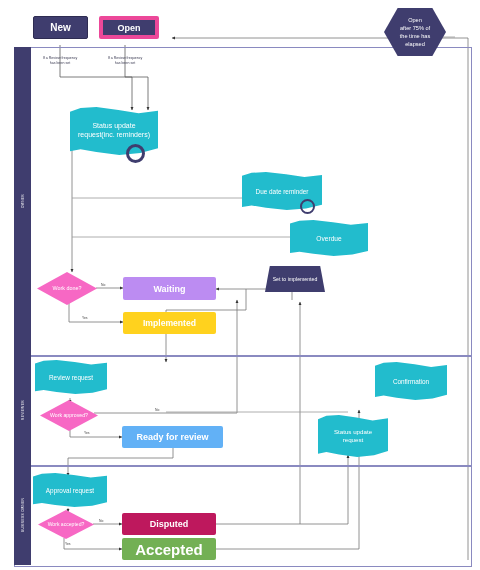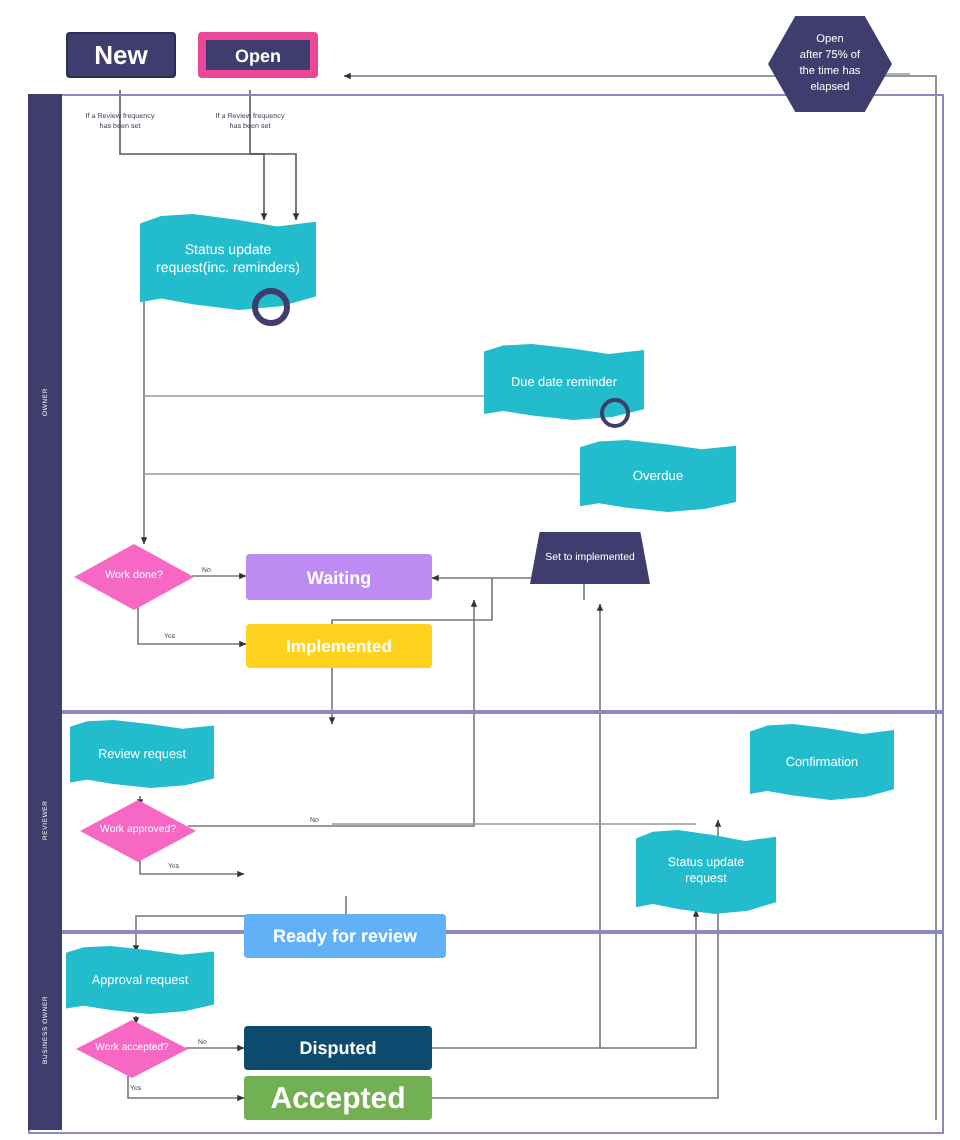--- a/index.html
+++ b/index.html
@@ -90,21 +90,21 @@
               border:1px solid #8a8ac0;"></div>
   <div style="position:absolute;left:14px;top:355px;width:17px;height:110px;background:#3f3d6e;"></div>
   <div class="lane-label" style="left:14px;top:355px;width:17px;height:110px;">REVIEWER</div>
 
   <div style="position:absolute;left:14px;top:465px;width:456px;height:100px;
               border:1px solid #8a8ac0;"></div>
   <div style="position:absolute;left:14px;top:465px;width:17px;height:100px;background:#3f3d6e;"></div>
   <div class="lane-label" style="left:14px;top:465px;width:17px;height:100px;">BUSINESS OWNER</div>
 
   <div class="node rect" style="left:33px;top:16px;width:55px;height:23px;background:#3f3d6e;
-       border:1px solid #2e2c52;font-size:13px;font-weight:bold;">New</div>
+       border:1px solid #2e2c52;font-size:10px;font-weight:bold;">New</div>
 
   <div class="node rect" style="left:99px;top:16px;width:60px;height:23px;background:#3f3d6e;
        border:4px solid #ec4899;font-size:9px;font-weight:bold;">Open</div>
 
   <div class="node" style="left:384px;top:8px;width:62px;height:48px;background:#3f3d6e;
        clip-path:polygon(22% 0,78% 0,100% 50%,78% 100%,22% 100%,0 50%);
        font-size:5.6px;line-height:1.45;white-space:pre-line;padding:0 4px;">Open
 after 75% of
 the time has
 elapsed</div>
@@ -151,21 +151,21 @@
        clip-path:polygon(0 10%,12% 2%,30% 0,55% 6%,78% 13%,100% 8%,100% 86%,80% 96%,
                          56% 100%,30% 94%,12% 88%,0 92%);
        font-size:6.4px;padding:0 5px;">Review request</div>
 
   <div class="node" style="left:40px;top:400px;width:58px;height:31px;background:#f768c4;
        clip-path:polygon(50% 0,100% 50%,50% 100%,0 50%);font-size:5.2px;line-height:1.25;">Work approved?</div>
   <div class="small-lab" style="left:155px;top:408px;">No</div>
   <div class="small-lab" style="left:84px;top:431px;">Yes</div>
 
   <div class="node rect" style="left:122px;top:426px;width:101px;height:22px;background:#62b1f6;
-       font-size:9px;font-weight:bold;margin-top:31px;">Ready for review</div>
+       font-size:9px;font-weight:bold;">Ready for review</div>
 
   <div class="node" style="left:318px;top:415px;width:70px;height:42px;background:#22bccd;
        clip-path:polygon(0 10%,12% 2%,30% 0,55% 6%,78% 13%,100% 8%,100% 86%,80% 96%,
                          56% 100%,30% 94%,12% 88%,0 92%);
        font-size:6.2px;line-height:1.3;padding:0 6px;">Status update request</div>
 
   <div class="node" style="left:375px;top:362px;width:72px;height:38px;background:#22bccd;
        clip-path:polygon(0 10%,12% 2%,30% 0,55% 6%,78% 13%,100% 8%,100% 86%,80% 96%,
                          56% 100%,30% 94%,12% 88%,0 92%);
        font-size:6.4px;padding:0 5px;">Confirmation</div>
@@ -173,19 +173,19 @@
   <div class="node" style="left:33px;top:473px;width:74px;height:34px;background:#22bccd;
        clip-path:polygon(0 10%,12% 2%,30% 0,55% 6%,78% 13%,100% 8%,100% 86%,80% 96%,
                          56% 100%,30% 94%,12% 88%,0 92%);
        font-size:6.4px;padding:0 4px;">Approval request</div>
 
   <div class="node" style="left:38px;top:510px;width:56px;height:29px;background:#f768c4;
        clip-path:polygon(50% 0,100% 50%,50% 100%,0 50%);font-size:5.1px;line-height:1.25;">Work accepted?</div>
   <div class="small-lab" style="left:99px;top:519px;">No</div>
   <div class="small-lab" style="left:65px;top:542px;">Yes</div>
 
-  <div class="node rect" style="left:122px;top:513px;width:94px;height:22px;background:#0c4a6e;
+  <div class="node rect" style="left:122px;top:513px;width:94px;height:22px;background:#be185d;
        font-size:9px;font-weight:bold;">Disputed</div>
 
   <div class="node rect" style="left:122px;top:538px;width:94px;height:22px;background:#73b054;
        font-size:15px;font-weight:bold;">Accepted</div>
 
 </div>
 
 </body></html>

